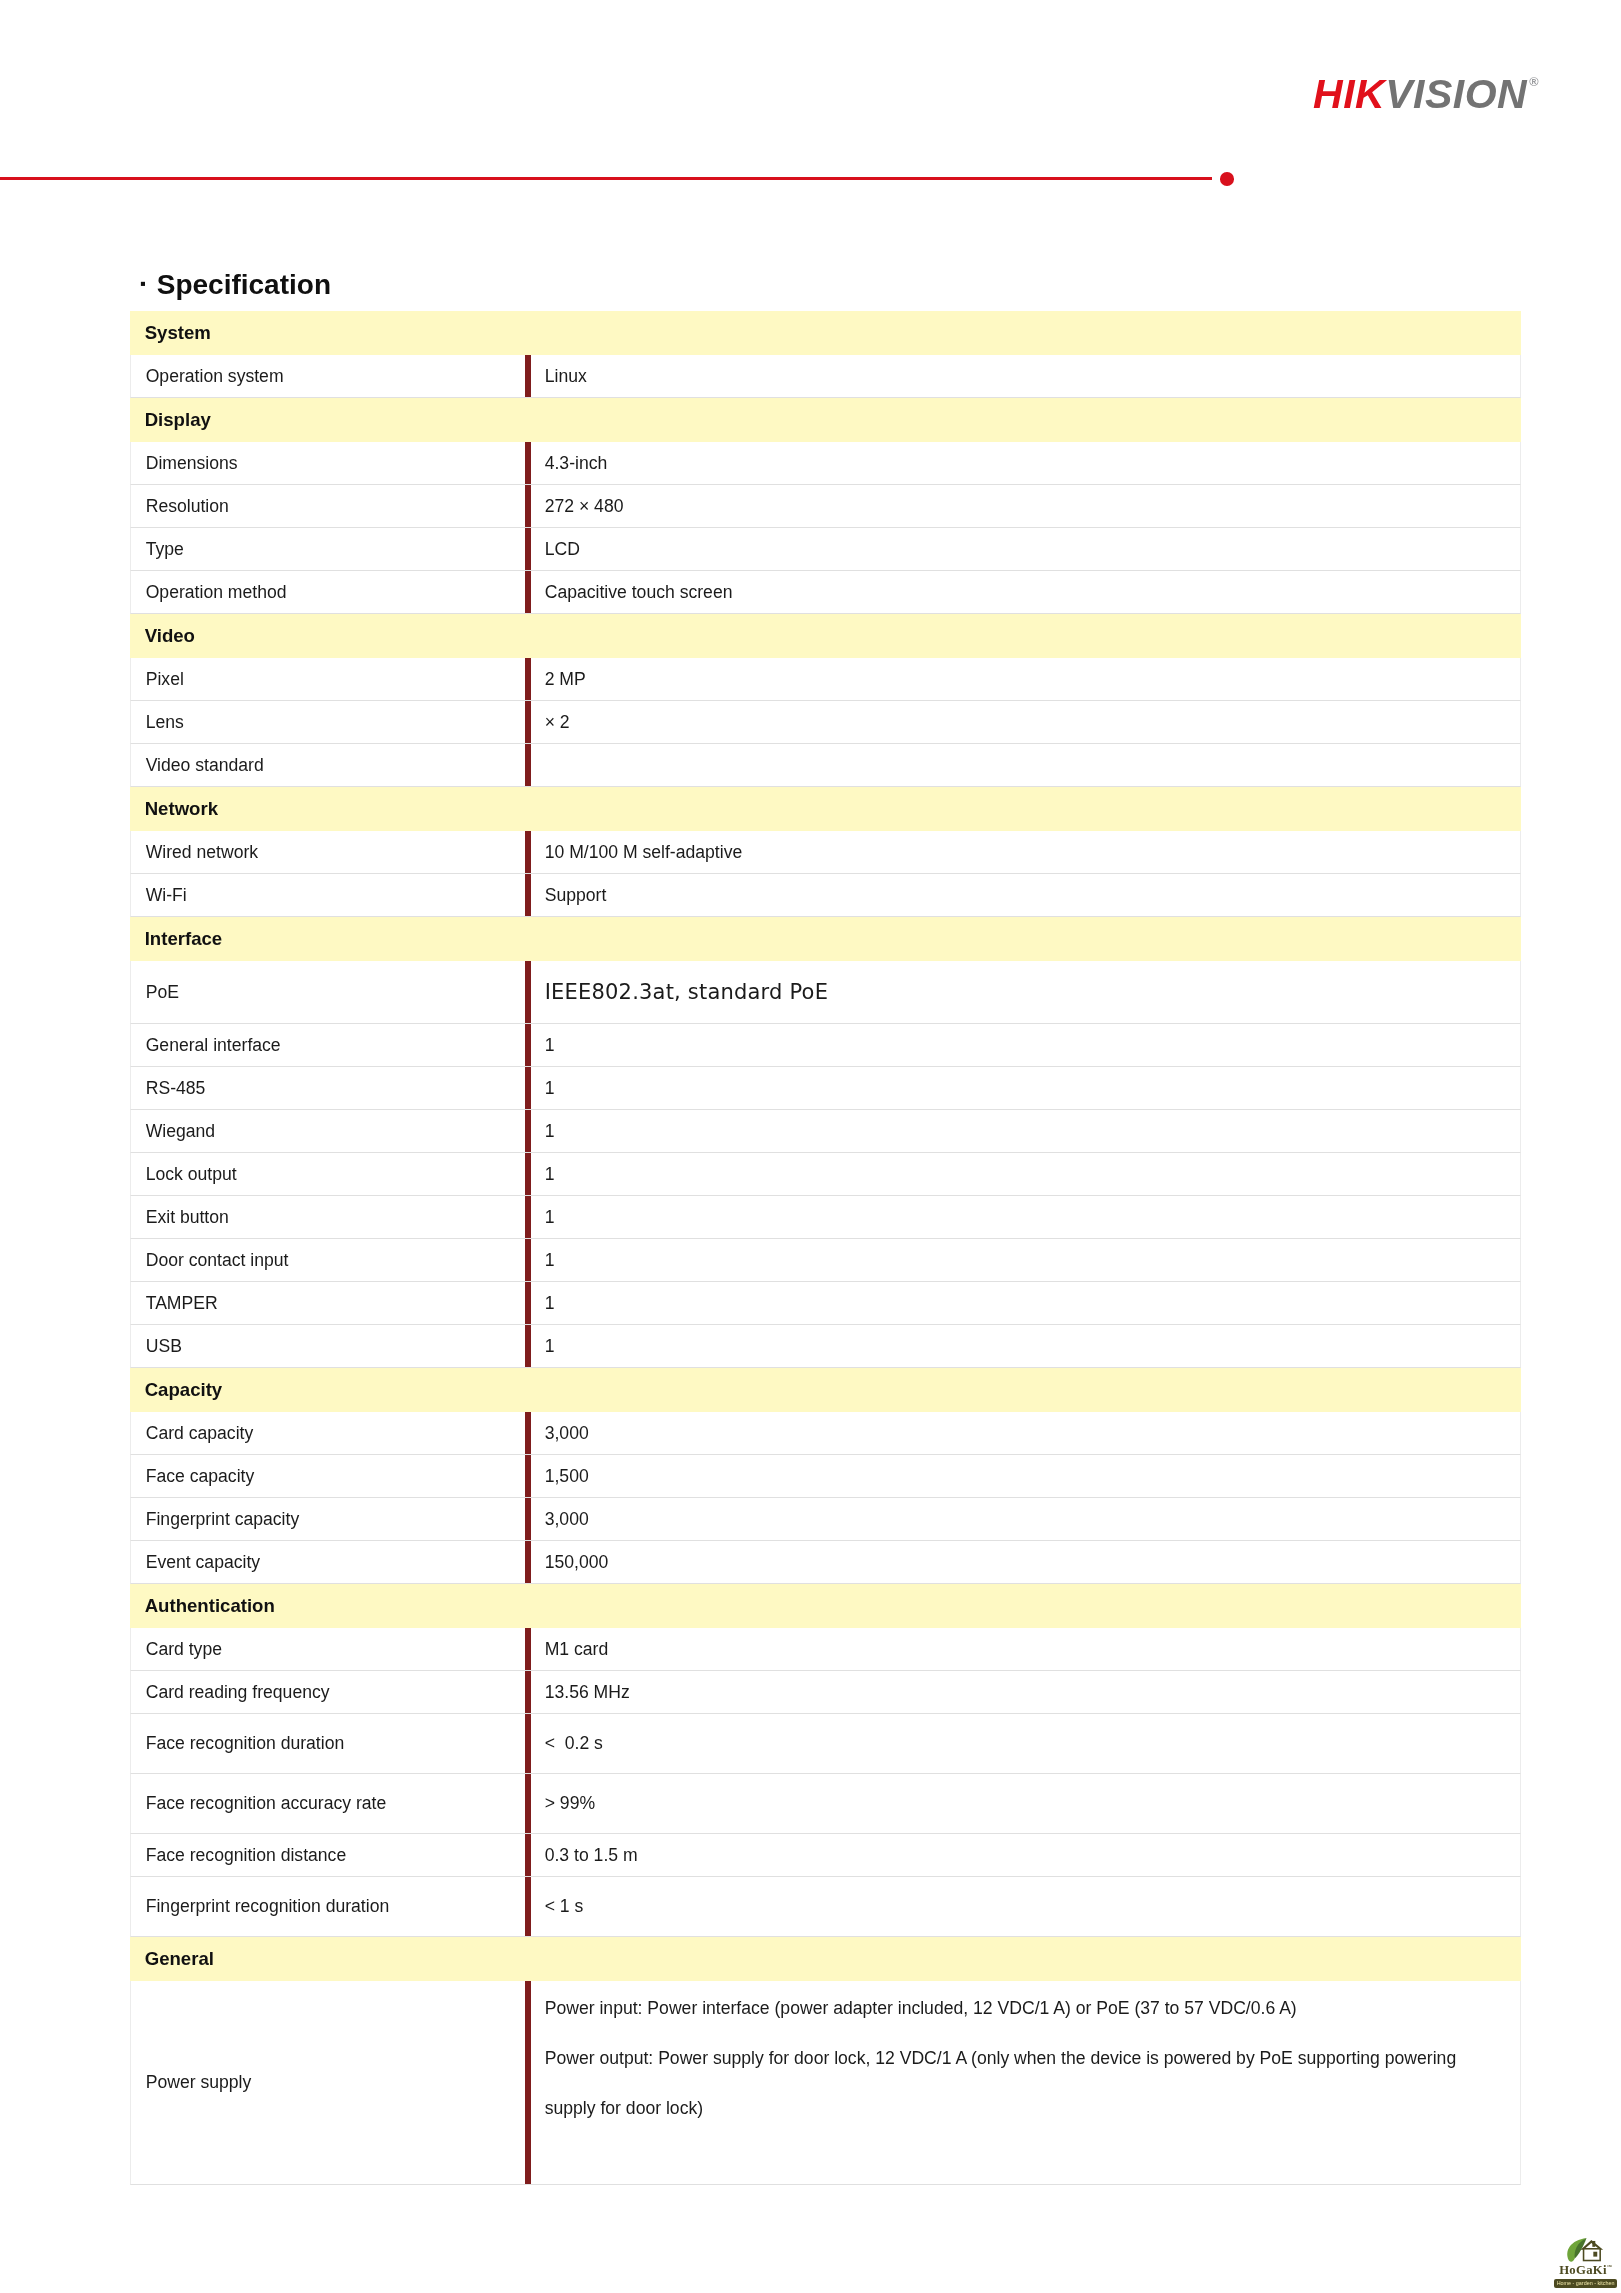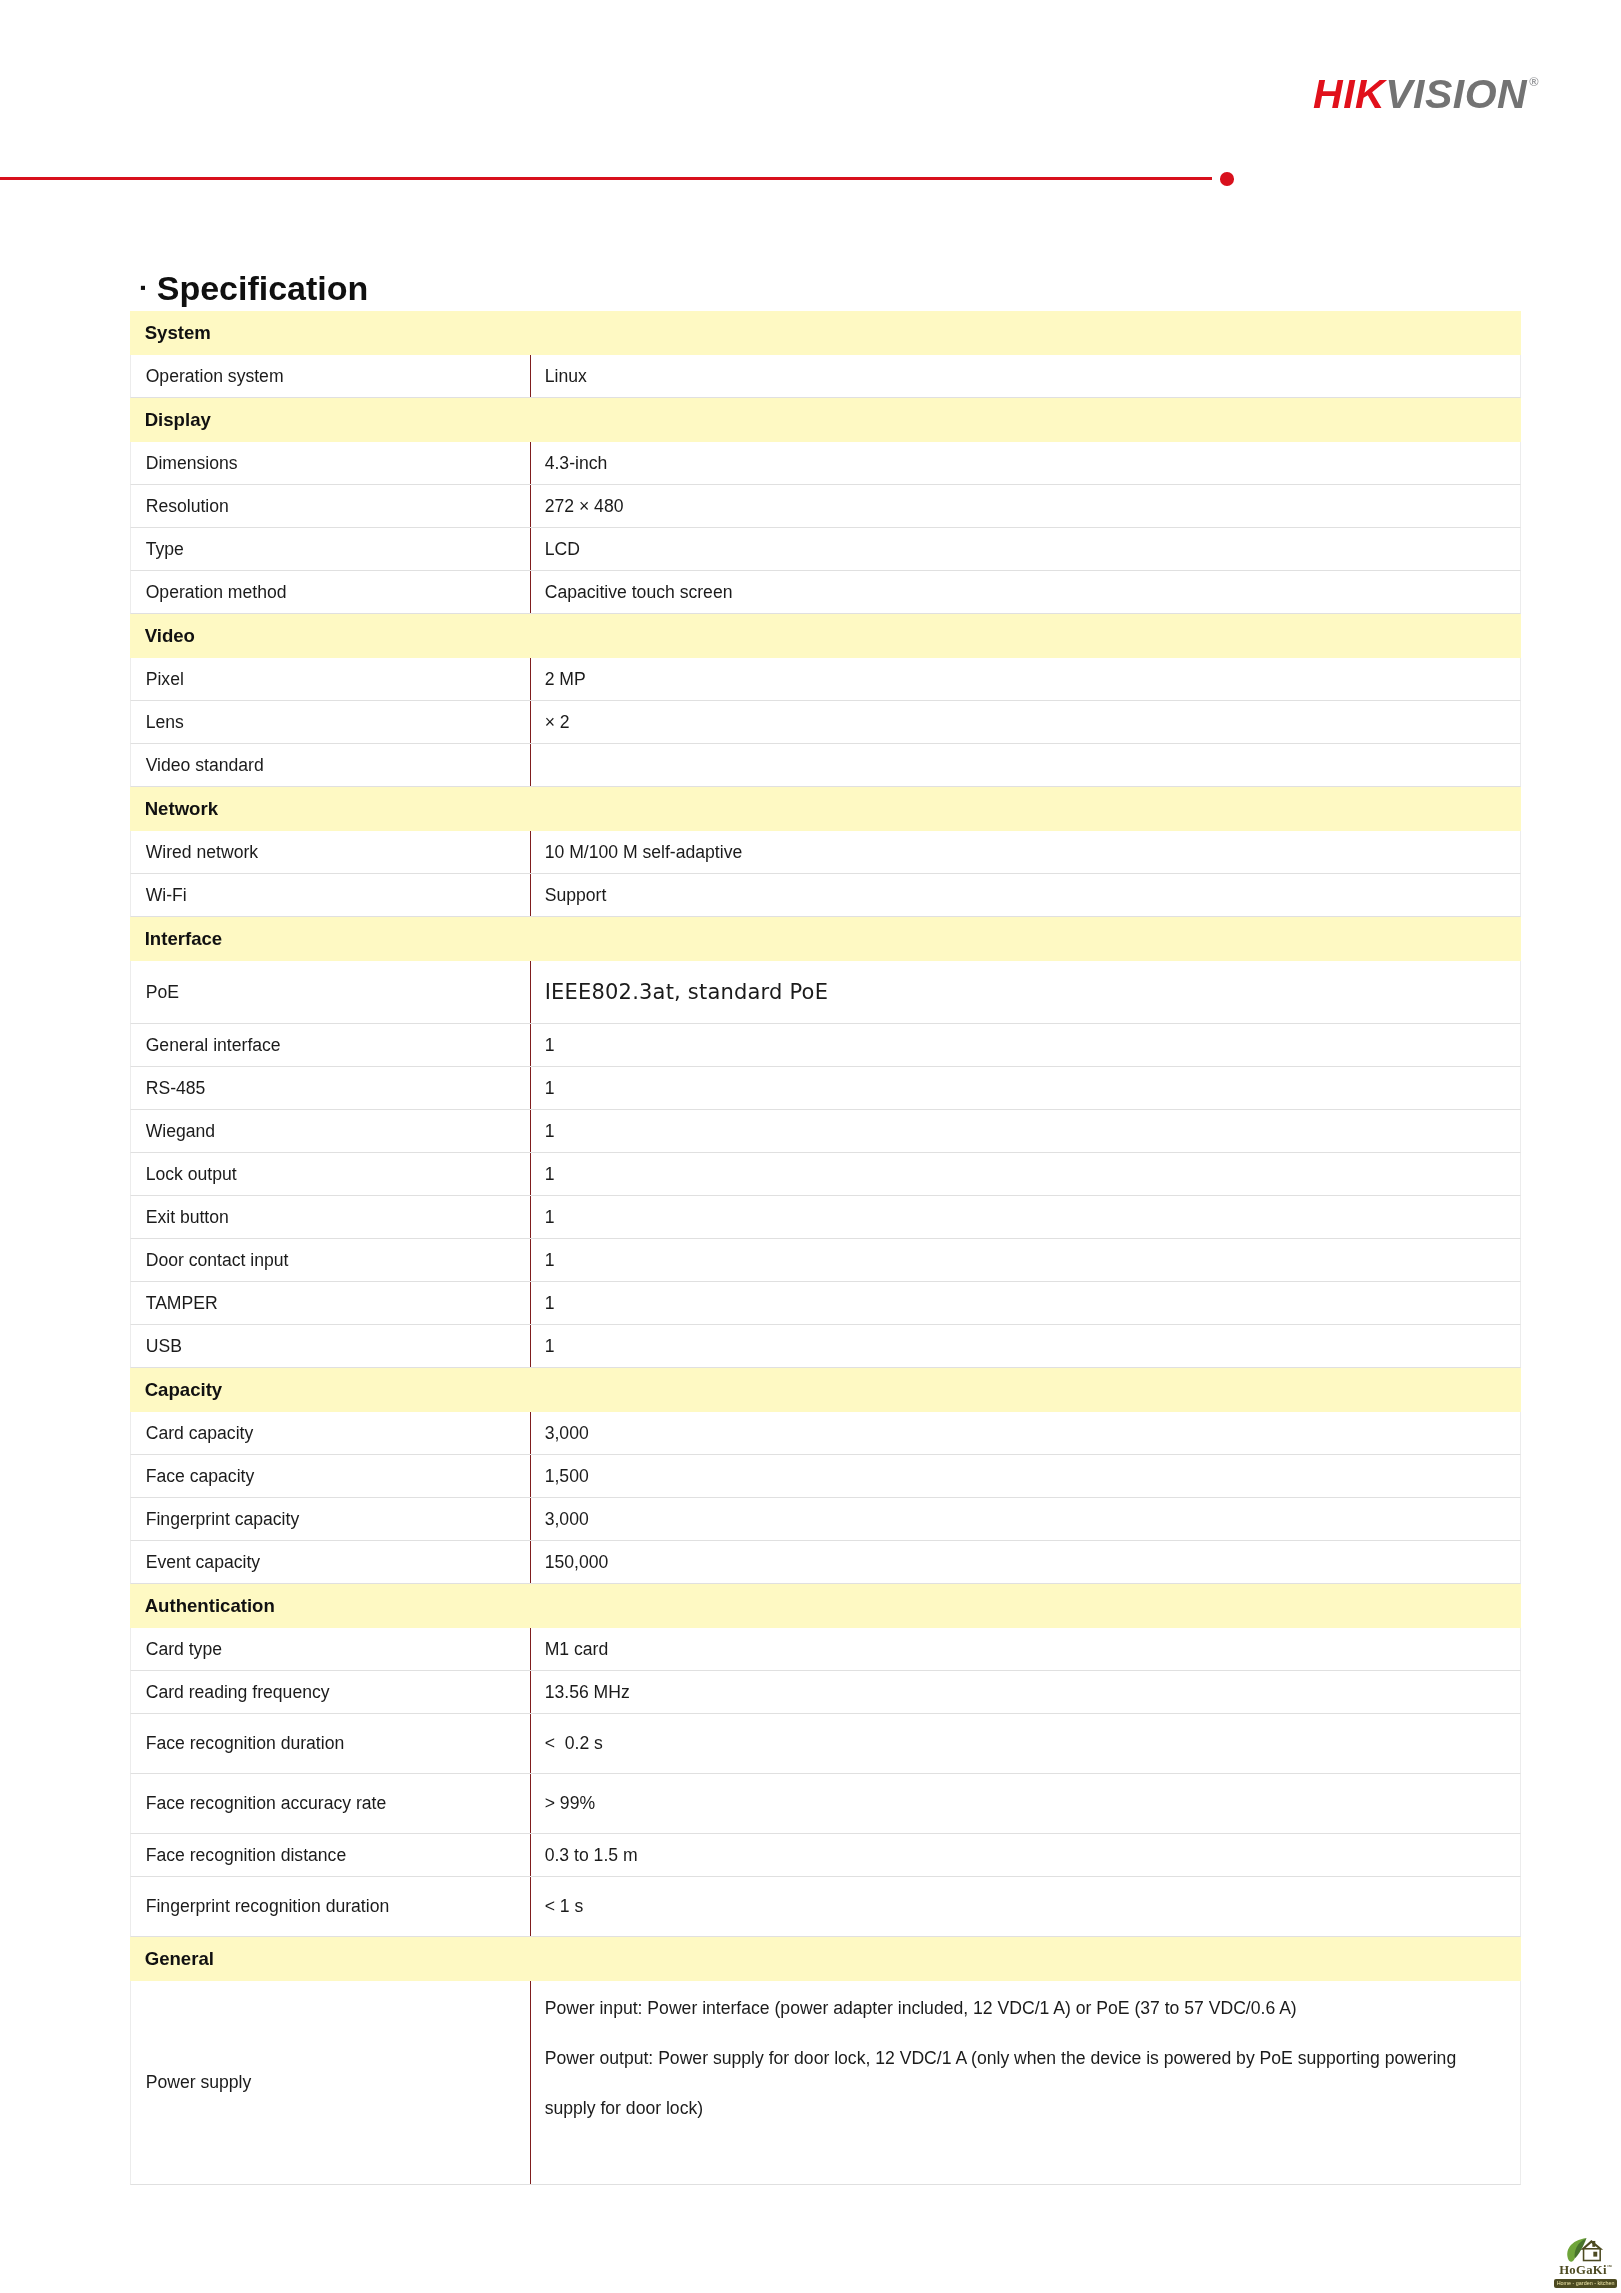--- a/index.html
+++ b/index.html
@@ -45,21 +45,21 @@
   
   .heading {
     position: absolute;
     top: 267px; left: 140px;
     display: flex;
     align-items: center;
     font-weight: bold;
     color: #101010;
   }
   .heading .bullet { font-size: 16.7px; margin-right: 10.8px; line-height: 1; }
-  .heading .title  { font-size: 34px; line-height: 1.25; }
+  .heading .title  { font-size: 28px; line-height: 1.25; }
 
   
   .spec-table {
     position: absolute;
     top: 311px; left: 130px;
     width: 1391px;
     font-size: 17.6px;
   }
   .section-row {
     box-sizing: border-box;
@@ -78,21 +78,21 @@
     background: #ffffff;
     border-bottom: 1px solid #e0e0e0;
     border-left: 1px solid #ececec;
     border-right: 1px solid #ececec;
     min-height: 43px;
   }
   .cell { box-sizing: border-box; display: flex; align-items: center; }
   .cell.label {
     width: 400px;
     padding: 7.8px 9.8px 7.8px 14.7px;
-    border-right: 1px solid #7f1d1d;
+    border-right: 6px solid #7f1d1d;
   }
   .cell.value {
     flex: 1;
     padding: 7.8px 13.7px;
     white-space: pre-wrap;
   }
   .spec-row.poe { min-height: 63px; }
   .spec-row.poe .cell.value { font-size: 21px; font-family: "DejaVu Sans", sans-serif; letter-spacing: 0.2px; }
   .spec-row.xl { min-height: 60px; }
   .spec-row.multiline { min-height: 204px; }

